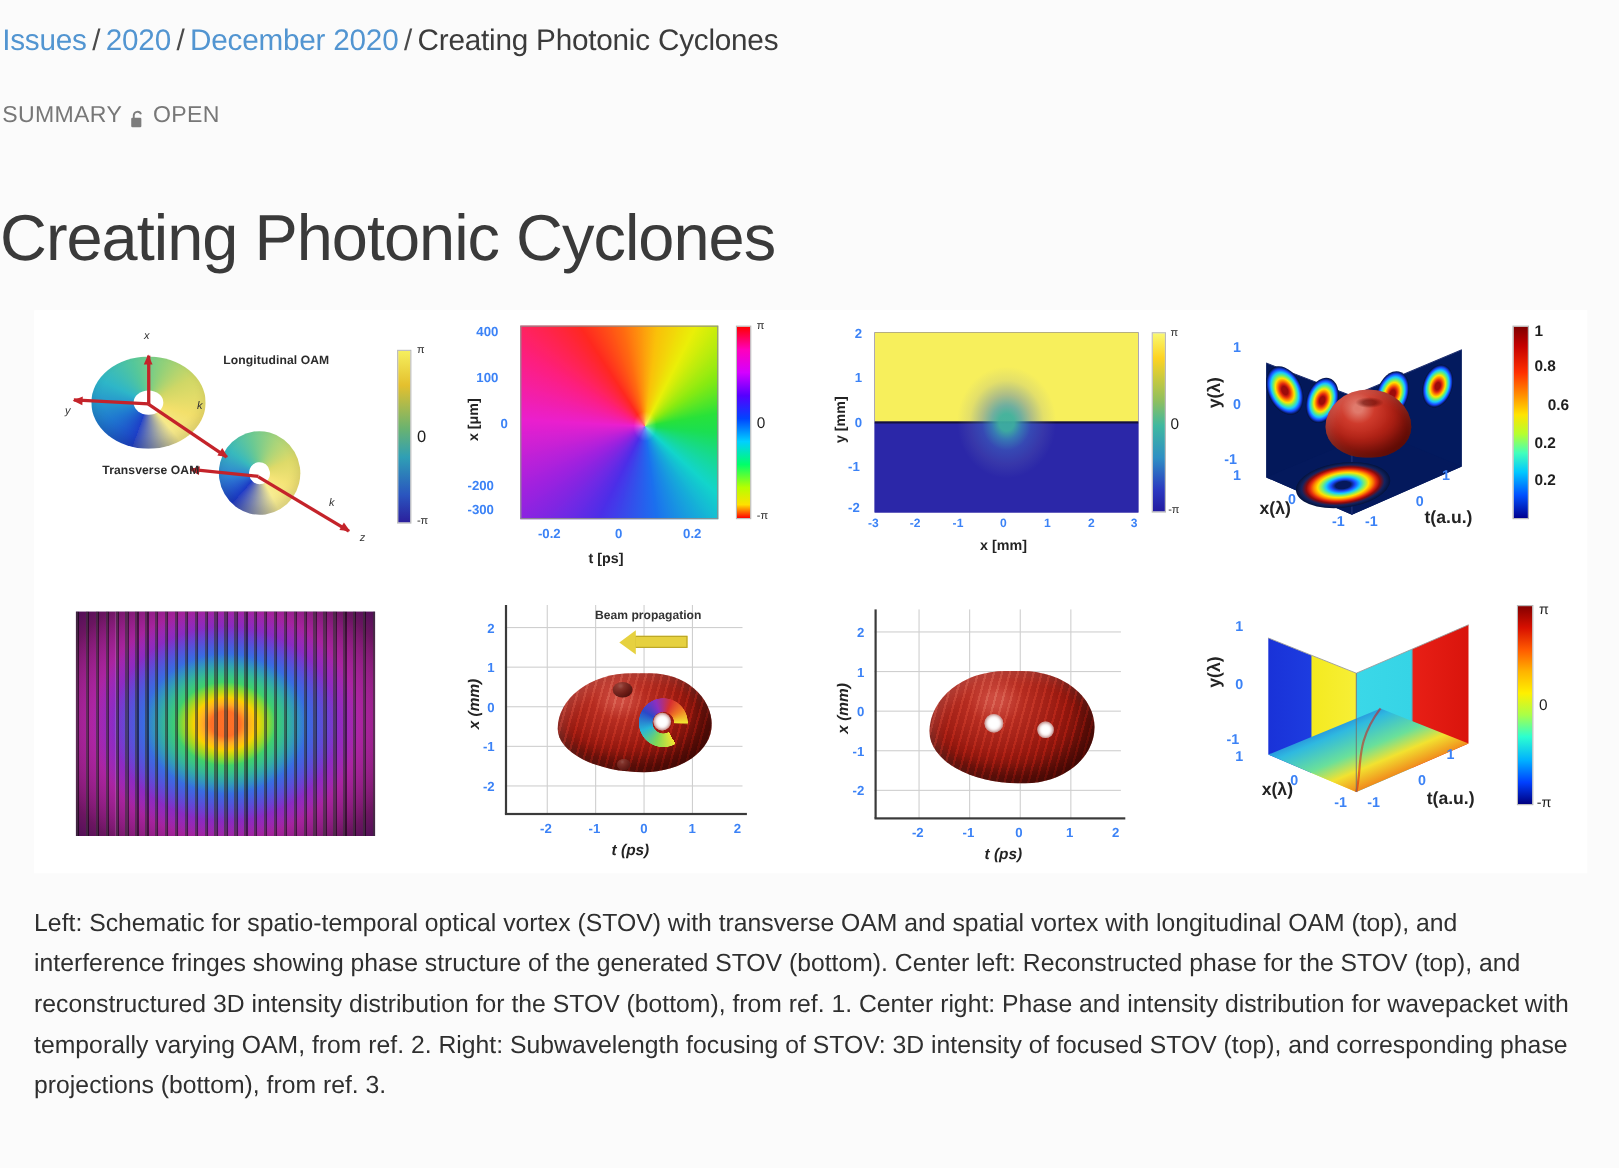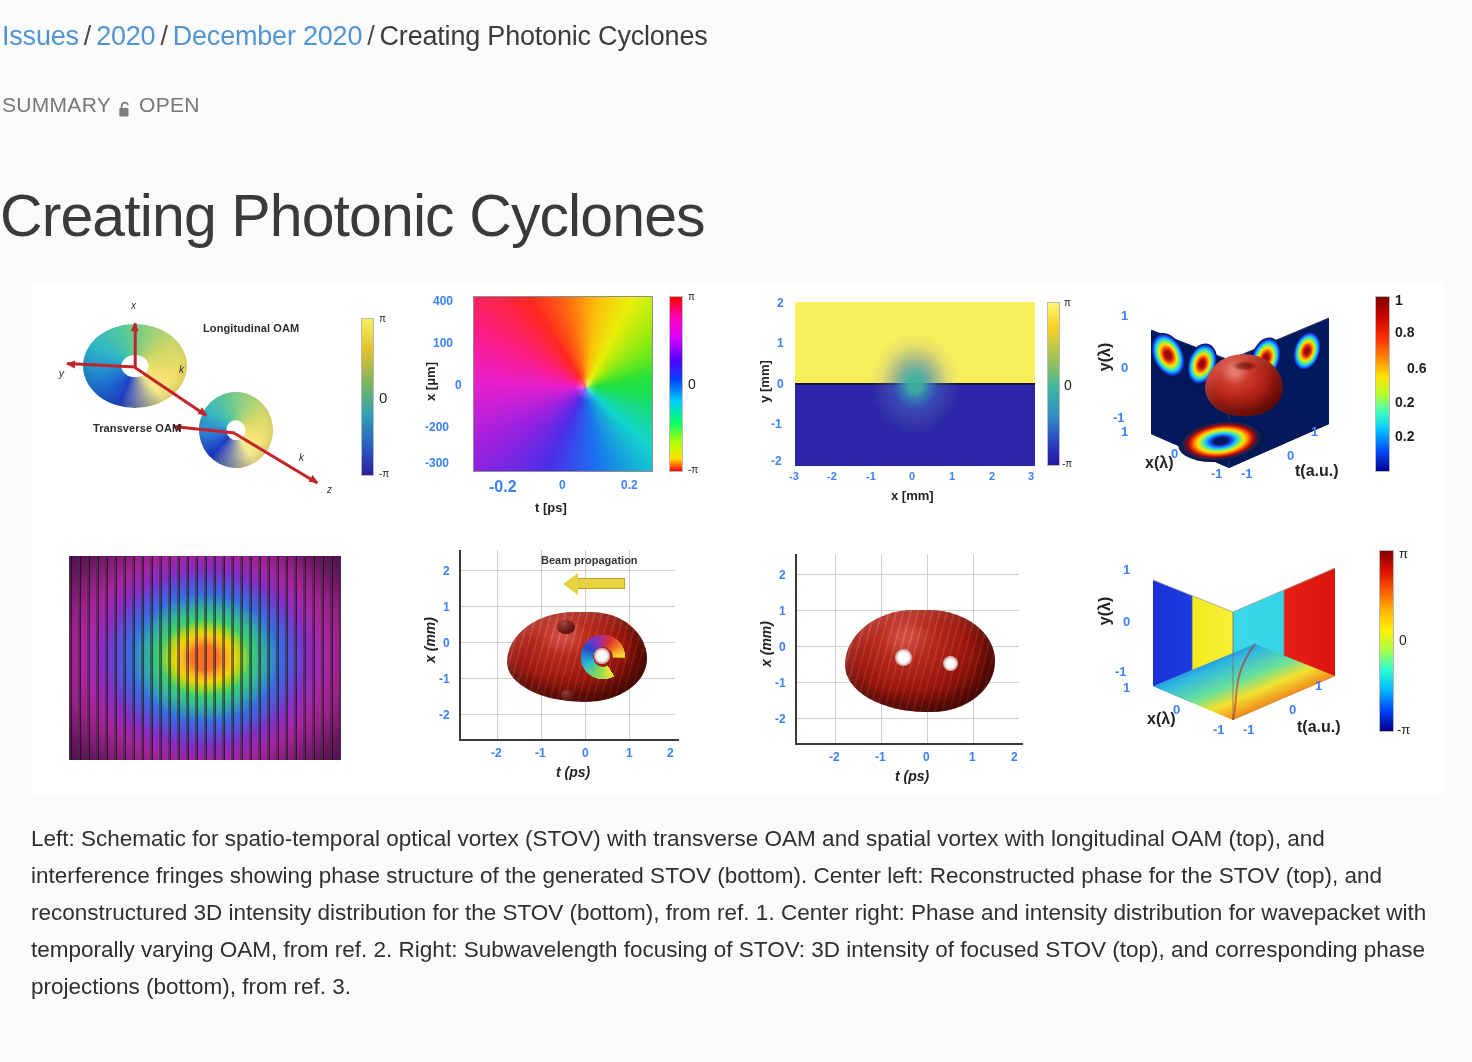--- a/index.html
+++ b/index.html
@@ -306,24 +306,24 @@
         <div class="cbar-label" style="left:348px; top:186px;">-π</div>
       </div>
 
       <div class="panel">
         <div class="phaseB" style="left:62px; top:14px; width:180px; height:176px; "></div>
         <div style="position:absolute; left:62px; top:14px; width:180px; height:176px; border:1px solid #8e8e8e;"></div>
 
         <div class="tick" style="left:22px; top:12px; font-size:12px; font-weight:700;">400</div>
         <div class="tick" style="left:22px; top:54px; font-size:12px; font-weight:700;">100</div>
         <div class="tick" style="left:44px; top:96px; font-size:12px; font-weight:700;">0</div>
-        <div class="tick" style="left:14px; top:138px; font-size:12px; font-weight:700;">-200</div>
+        <div class="tick" style="left:14px; top:152px; font-size:12px; font-weight:700;">-200</div>
         <div class="tick" style="left:14px; top:174px; font-size:12px; font-weight:700;">-300</div>
 
-        <div class="tick" style="left:78px; top:196px; font-size:16px; font-weight:700;">-0.2</div>
+        <div class="tick" style="left:78px; top:196px; font-size:12px; font-weight:700;">-0.2</div>
         <div class="tick" style="left:148px; top:196px; font-size:12px; font-weight:700;">0</div>
         <div class="tick" style="left:210px; top:196px; font-size:12px; font-weight:700;">0.2</div>
 
         <div class="axlabel" style="left:124px; top:218px; font-size:13px;">t [ps]</div>
         <div class="axlabel" style="left:-16px; top:92px; font-size:13px; transform:rotate(-90deg); width:70px; text-align:center;">x [μm]</div>
 
         <div class="cbar cbar-hsv" style="left:258px; top:14px; width:14px; height:176px;"></div>
         <div class="cbar-label" style="left:277px; top:9px;">π</div>
         <div class="cbar-label" style="left:277px; top:94px; font-size:14px;">0</div>
         <div class="cbar-label" style="left:277px; top:182px;">-π</div>

